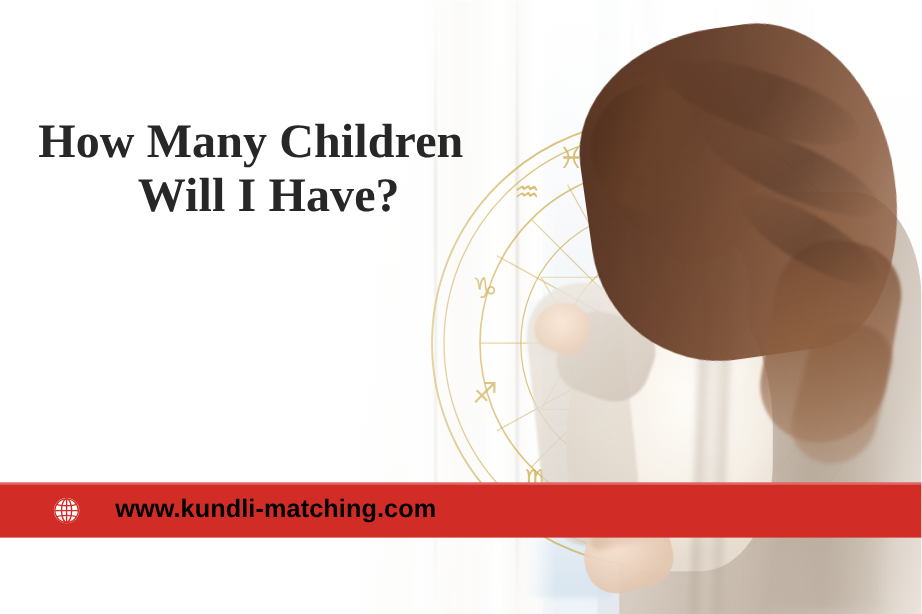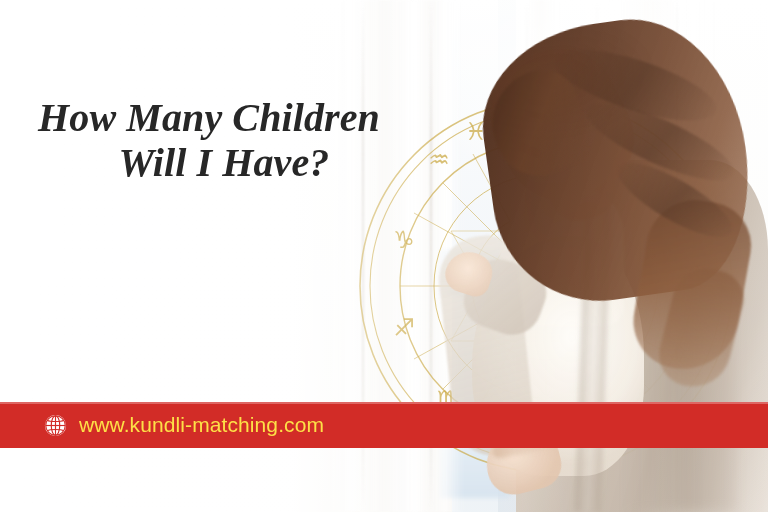--- a/index.html
+++ b/index.html
@@ -254,21 +254,20 @@
     background:radial-gradient(ellipse at 50% 50%, rgba(255,255,255,.85), rgba(255,255,255,0) 70%);
     pointer-events:none;
   }
 
   
   .copy{
     position:absolute;
     left:0px; top:96px; width:418px;
     text-align:center;
     z-index:6;
-    font-style:italic;
   }
   .headline{
     font-family:"Liberation Serif", serif;
     font-weight:700;
     font-size:40px;
     line-height:1.12;
     color:#272727;
     letter-spacing:.1px;
   }
   .headline .l2{ display:block;padding-left:30px; }
@@ -292,25 +291,26 @@
   }
   .urlbar-inner{
     display:flex; align-items:center; gap:12px;
     padding-left:44px;
   }
   .globe{
     width:23px; height:23px; flex:0 0 auto; display:block;
   }
   .url-text{
     font-family:"Liberation Sans", sans-serif;
-    font-weight:400;
+    font-weight:700;
     font-size:21px;
-    color:#fde047;
+    color:#000000;
     letter-spacing:.1px;
     white-space:nowrap;
+    margin-left:17px;
   }
   .bar-topline{
     position:absolute; left:0; top:402px; width:768px; height:2px;
     background:rgba(255,255,255,.28); z-index:9;
   }
 </style>
 </head>
 <body>
 
 <div class="banner">

